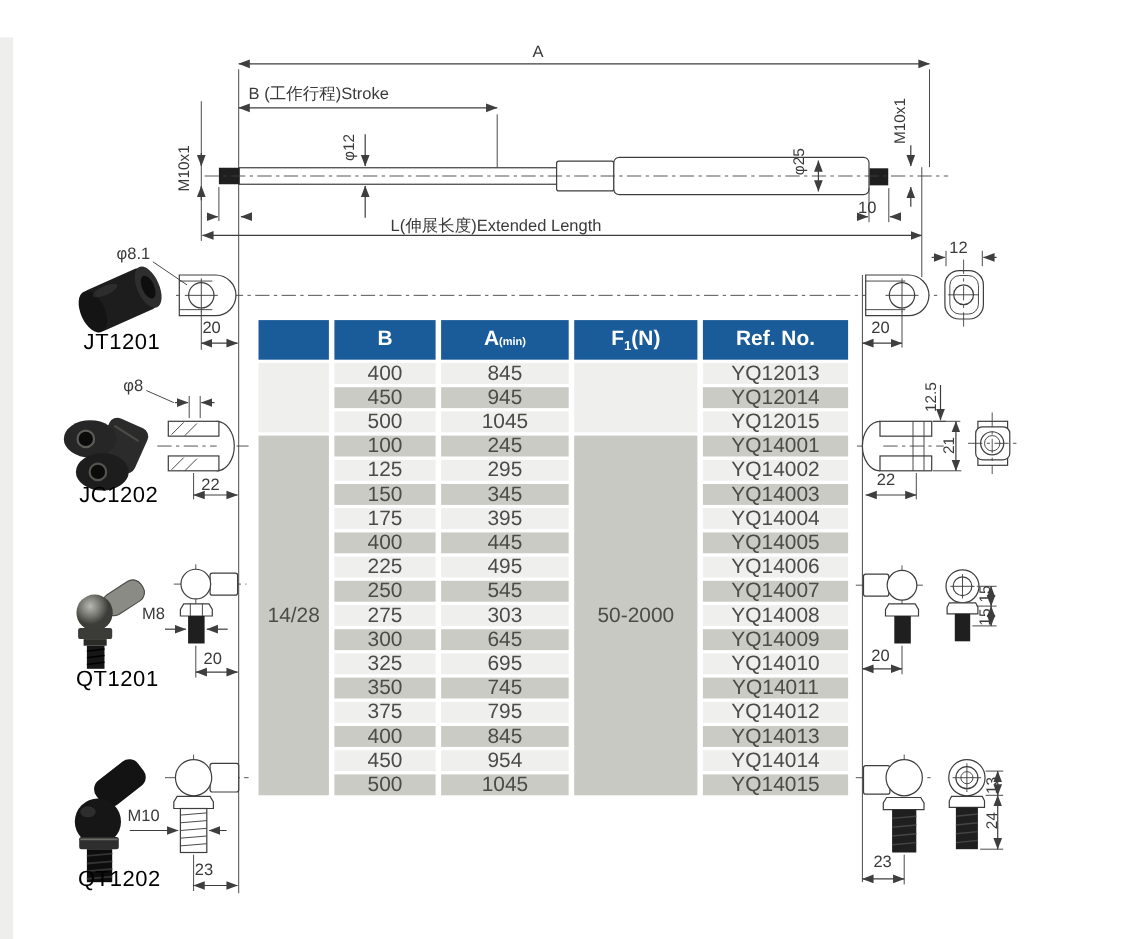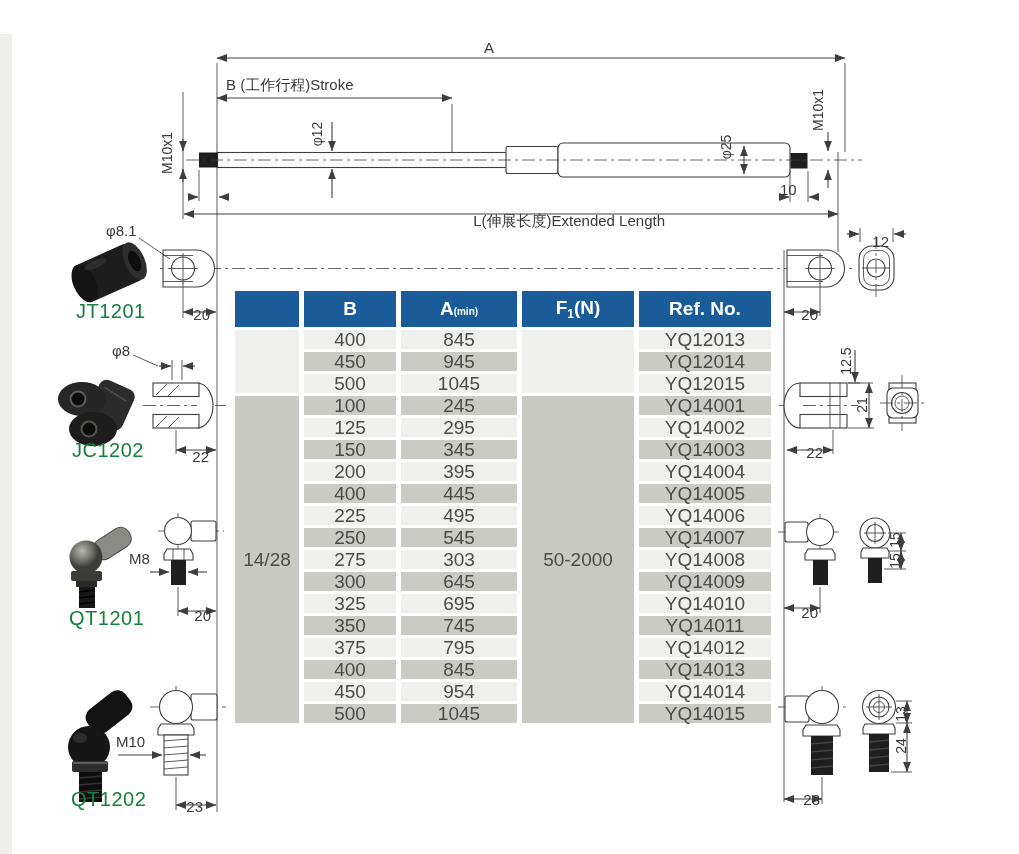--- a/index.html
+++ b/index.html
@@ -14,24 +14,24 @@
     background:#ffffff;font-family:"Liberation Sans", sans-serif;
   }
   #edge-left{position:absolute;left:0;top:34px;width:12px;height:820px;background:#eeeeec;}
   svg.draw{position:absolute;left:0;top:0;z-index:1;}
   svg .ln{stroke:var(--line);stroke-width:1.1;fill:none;}
   svg .thin{stroke:var(--line);stroke-width:0.85;fill:none;}
   svg .cl{stroke:var(--line);stroke-width:0.8;fill:none;stroke-dasharray:13 4 3 4;}
   svg .blk{fill:#1f1f1f;stroke:none;}
   svg .wfill{fill:#ffffff;}
   .lbl{position:absolute;z-index:2;font-size:15px;color:#3a3a3a;white-space:nowrap;}
-  .ctr{text-align:right;margin-top:16px;}
+  .ctr{text-align:left;}
   .rot{transform:translate(-50%,-50%) rotate(-90deg);}
   .rot14{font-size:14px;}
-  .part{font-size:20px;color:#15803d;letter-spacing:.5px;}
+  .part{font-size:20px;color:#000000;letter-spacing:.5px;}
   .spec-table{
     position:absolute;left:230px;top:288px;z-index:3;width:546px;
     border-collapse:separate;border-spacing:5px 3px;table-layout:fixed;
   }
   .spec-table th{
     background:var(--hdr);color:var(--hdrText);font-weight:bold;
     font-size:19px;height:36px;padding:0 4px;text-align:center;
   }
   .spec-table td{
     text-align:center;font-size:19px;color:var(--txt);
@@ -382,21 +382,21 @@
         <td class="light">125</td>
         <td class="light">295</td>
         <td class="light">YQ14002</td>
       </tr>
       <tr>
         <td class="dark">150</td>
         <td class="dark">345</td>
         <td class="dark">YQ14003</td>
       </tr>
       <tr>
-        <td class="light">200</td>
+        <td class="light">175</td>
         <td class="light">395</td>
         <td class="light">YQ14004</td>
       </tr>
       <tr>
         <td class="dark">400</td>
         <td class="dark">445</td>
         <td class="dark">YQ14005</td>
       </tr>
       <tr>
         <td class="light">225</td>

